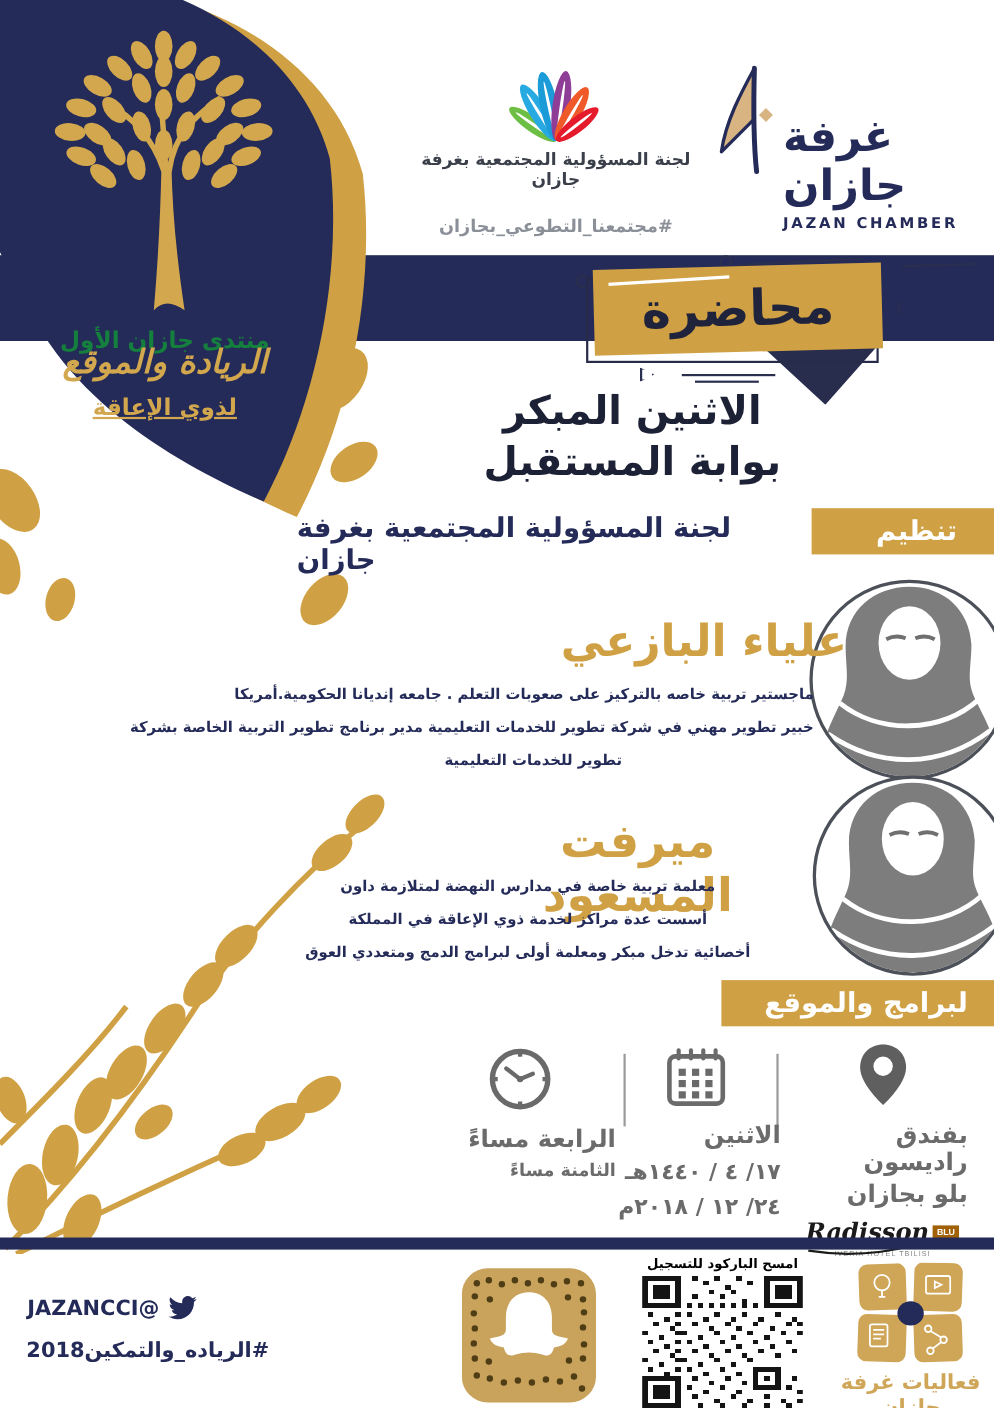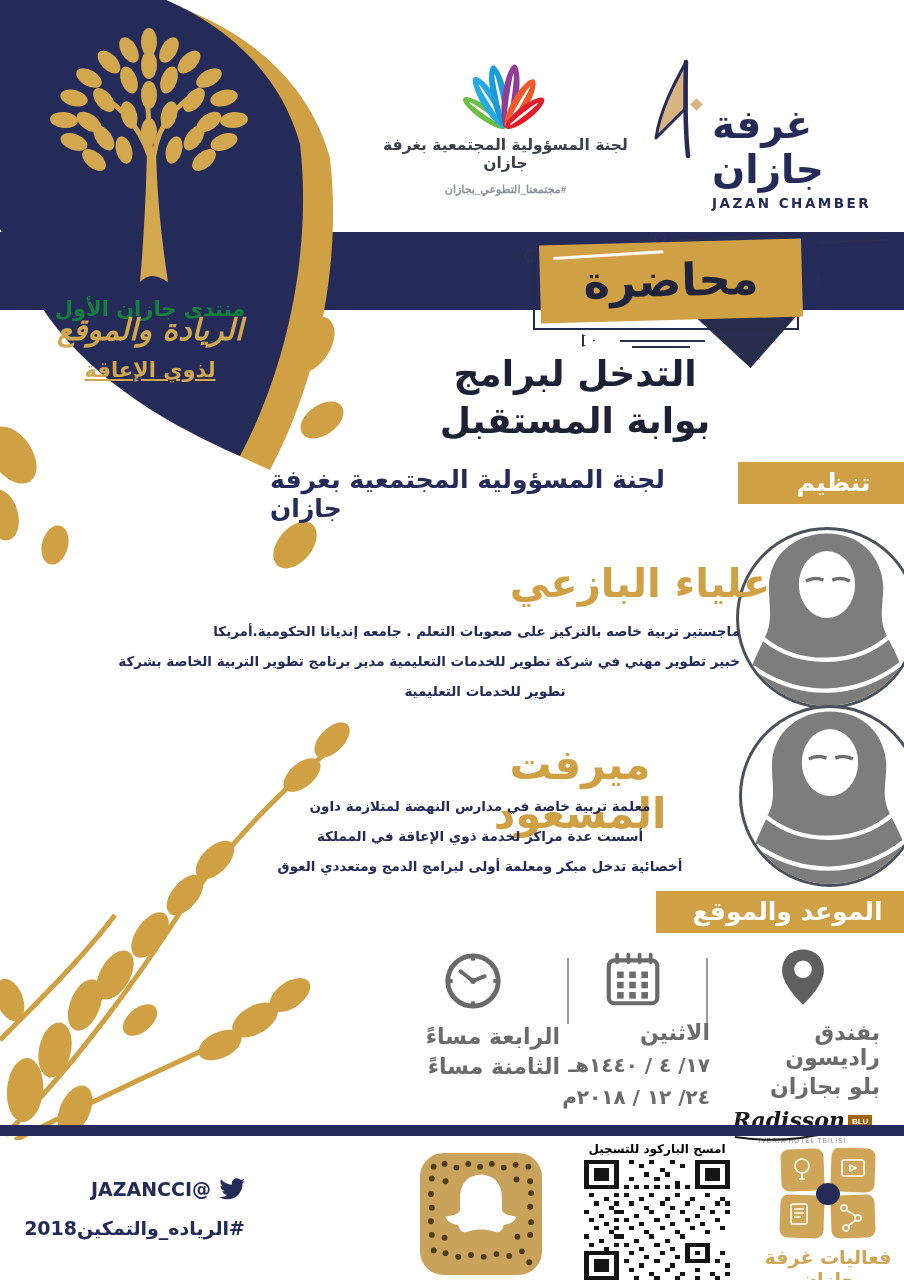--- a/index.html
+++ b/index.html
@@ -137,21 +137,21 @@
             <ellipse cx="0" cy="-28" rx="8" ry="28" fill="#f0592a"></ellipse>
             <ellipse cx="0" cy="-26" rx="1.4" ry="22" fill="#fff"></ellipse>
           </g>
         <g transform="rotate(52)">
             <ellipse cx="0" cy="-24" rx="7" ry="24" fill="#e51b2c"></ellipse>
             <ellipse cx="0" cy="-23" rx="1.4" ry="18" fill="#fff"></ellipse>
           </g>
       </g>
     </svg>
     <div class="ctr" style="color:#3a3f4a;font-weight:bold;font-size:15.5px;margin-top:4px;">لجنة المسؤولية المجتمعية بغرفة جازان</div>
-    <div class="ctr" style="color:#8b8f98;font-weight:bold;font-size:11px;margin-top:11px;font-family:Liberation Serif, serif;">#مجتمعنا_التطوعي_بجازان</div>
+    <div class="ctr" style="color:#8b8f98;font-weight:bold;font-size:16px;margin-top:24px;">#مجتمعنا_التطوعي_بجازان</div>
   </div>
 
   <div class="abs" style="left:648px;top:58px;width:240px;z-index:2;">
     <svg width="56" height="102" viewBox="0 0 56 102" style="position:absolute;left:0;top:0;">
       <path d="M38,4 C26,26 12,52 8,80 C18,70 28,60 38,50 Z" fill="#d9b483" stroke="#242b58" stroke-width="3" stroke-linejoin="round"></path>
       <path d="M38,4 C37,40 37,70 40,98" stroke="#242b58" stroke-width="4.5" fill="none" stroke-linecap="round"></path>
       <rect x="44" y="42" width="9" height="9" fill="#d9b483" transform="rotate(45 48.5 46.5)"></rect>
     </svg>
     <div class="abs" style="left:64px;top:44px;width:175px;">
       <div style="color:#242b58;font-weight:bold;font-size:39px;text-align:left;" dir="rtl">غرفة جازان</div>
@@ -171,21 +171,21 @@
       <span style="position:absolute;left:14px;top:10px;width:110px;height:3px;background:#fff;transform:rotate(-2deg);"></span>
       <div class="ctr" style="width:100%;line-height:78px;font-size:45px;font-weight:bold;color:#20233c;">محاضرة</div>
     </div>
     <span class="doodle" style="left:100px;top:112px;width:85px;height:2px;"></span>
     <span class="doodle" style="left:112px;top:118px;width:58px;height:2px;"></span>
     <span class="doodle" style="left:62px;top:106px;width:9px;height:9px;background:transparent;border:2px solid #2a2f4f;clip-path:polygon(0 0,100% 50%,0 100%);"></span>
     <span class="doodle" style="left:286px;top:46px;width:9px;height:9px;background:transparent;border:2px solid #2a2f4f;clip-path:polygon(100% 0,0 50%,100% 100%);"></span>
   </div>
 
   <div class="abs ctr" style="left:415px;top:350px;width:320px;font-size:36px;font-weight:bold;color:#1d2136;line-height:47px;z-index:2;">
-    <div>التدخل لبرامج</div>
+    <div>الاثنين المبكر</div>
     <div>بوابة المستقبل</div>
   </div>
 
   <div class="abs gold-bg tag ctr" style="left:738px;top:462px;width:166px;height:42px;line-height:42px;font-size:25px;padding-left:25px;box-sizing:border-box;z-index:2;">تنظيم</div>
   <div class="abs navy" style="left:270px;top:465px;width:453px;text-align:left;font-size:25px;font-weight:bold;z-index:2;" dir="rtl">لجنة المسؤولية المجتمعية بغرفة جازان</div>
 
   <div class="abs avatar-ring" style="left:736px;top:527px;width:176px;height:176px;z-index:2;">
     <svg width="176" height="176" viewBox="0 0 100 100">
       <path fill="#7d7d7d" d="M50,2 C68,2 81,14 82,32 C82,41 80,48 82,55 C85,65 94,74 98,100 L2,100 C4,80 12,68 16,58 C19,50 17,42 17,33 C17,14 32,2 50,2 Z"></path>
       <ellipse cx="50" cy="31" rx="16" ry="19" fill="#fff"></ellipse>
@@ -220,21 +220,21 @@
         </g>
     </svg>
   </div>
   <div class="abs ctr" style="left:420px;top:740px;width:320px;color:#d0a144;font-weight:bold;font-size:42px;z-index:2;">ميرفت المسعود</div>
   <div class="abs ctr bio navy" style="left:255px;top:798px;width:450px;font-size:13.5px;font-weight:bold;z-index:2;">
     <p>معلمة تربية خاصة في مدارس النهضة لمتلازمة داون</p>
     <p>أسست عدة مراكز لخدمة ذوي الإعاقة في المملكة</p>
     <p>أخصائية تدخل مبكر ومعلمة أولى لبرامج الدمج ومتعددي العوق</p>
   </div>
 
-  <div class="abs gold-bg tag ctr" style="left:656px;top:891px;width:248px;height:42px;line-height:42px;font-size:25px;padding-left:15px;box-sizing:border-box;z-index:2;">الموعد والموقع</div>
+  <div class="abs gold-bg tag ctr" style="left:656px;top:891px;width:248px;height:42px;line-height:42px;font-size:25px;padding-left:15px;box-sizing:border-box;z-index:2;">لبرامج والموقع</div>
 
   <div class="abs ctr" style="left:725px;top:948px;width:155px;z-index:2;">
     <svg width="44" height="58" viewBox="0 0 40 52">
       <path d="M20,1 C9,1 1,9 1,20 C1,34 20,51 20,51 C20,51 39,34 39,20 C39,9 31,1 20,1 Z" fill="#5f5f5f"></path>
       <circle cx="20" cy="19" r="8" fill="#fff"></circle>
     </svg>
     <div class="graytxt" style="font-size:22px;margin-top:10px;">بفندق راديسون</div>
     <div class="graytxt" style="font-size:22px;margin-top:4px;">بلو بجازان</div>
     <div class="radisson" dir="ltr" style="font-size:22px;margin-top:8px;">
       <span>Radisson</span><span class="blu">BLU</span>
@@ -281,27 +281,27 @@
         <rect x="4" y="30" width="7" height="4"></rect>
           <rect x="53" y="30" width="7" height="4"></rect>
       </g>
       <g stroke="#6a6a6a" stroke-width="4" stroke-linecap="round">
         <path d="M32,32 L19,22"></path>
           <path d="M32,32 L44,27"></path>
       </g>
       <circle cx="32" cy="32" r="3" fill="#6a6a6a"></circle>
     </svg>
     <div class="graytxt" style="font-size:22px;margin-top:8px;">الرابعة مساءً</div>
-    <div class="graytxt" style="font-size:22px;margin-top:5px;">الثامنة مساءً</div>
+    <div class="graytxt" style="font-size:16px;margin-top:5px;">الثامنة مساءً</div>
   </div>
 
   <div class="abs" style="left:0;top:1125px;width:904px;height:11px;background:#242b58;z-index:2;"></div>
 
   <div class="abs" style="left:25px;top:1178px;width:220px;z-index:2;">
-    <div style="display:flex;align-items:center;justify-content:flex-start;gap:8px;" dir="rtl">
+    <div style="display:flex;align-items:center;justify-content:flex-end;gap:8px;" dir="rtl">
       <svg width="26" height="22" viewBox="0 0 24 20">
         <path fill="#242b58" d="M24,2.5c-.9.4-1.8.7-2.8.8 1-.6 1.8-1.6 2.1-2.7-.9.6-2,1-3.1,1.2C19.3.7 18.1,0 16.7,0c-2.7,0-4.9,2.2-4.9,4.9 0,.4 0,.8.1,1.1C7.9,5.8 4.3,3.9 1.9,1 1.5,1.7 1.3,2.5 1.3,3.4c0,1.7.9,3.2 2.2,4.1-.8,0-1.6-.2-2.2-.6v.1c0,2.4 1.7,4.4 3.9,4.8-.4.1-.8.2-1.3.2-.3,0-.6,0-.9-.1.6,2 2.4,3.4 4.6,3.4-1.7,1.3-3.8,2.1-6.1,2.1-.4,0-.8,0-1.2-.1 2.2,1.4 4.8,2.2 7.5,2.2 9,0 13.9-7.4 13.9-13.9 0-.2 0-.4 0-.6 1-.7 1.8-1.6 2.4-2.5z"></path>
       </svg>
       <span class="navy" style="font-weight:bold;font-size:19px;">@JAZANCCI</span>
     </div>
     <div class="ctr navy" style="font-weight:bold;font-size:19px;margin-top:17px;">#الرياده_والتمكين2018</div>
   </div>
 
   <svg class="abs" style="left:420px;top:1152px;z-index:2;" width="122" height="124" viewBox="0 0 134 134">
     <rect x="0" y="0" width="134" height="134" rx="26" fill="#c9a35c"></rect>

